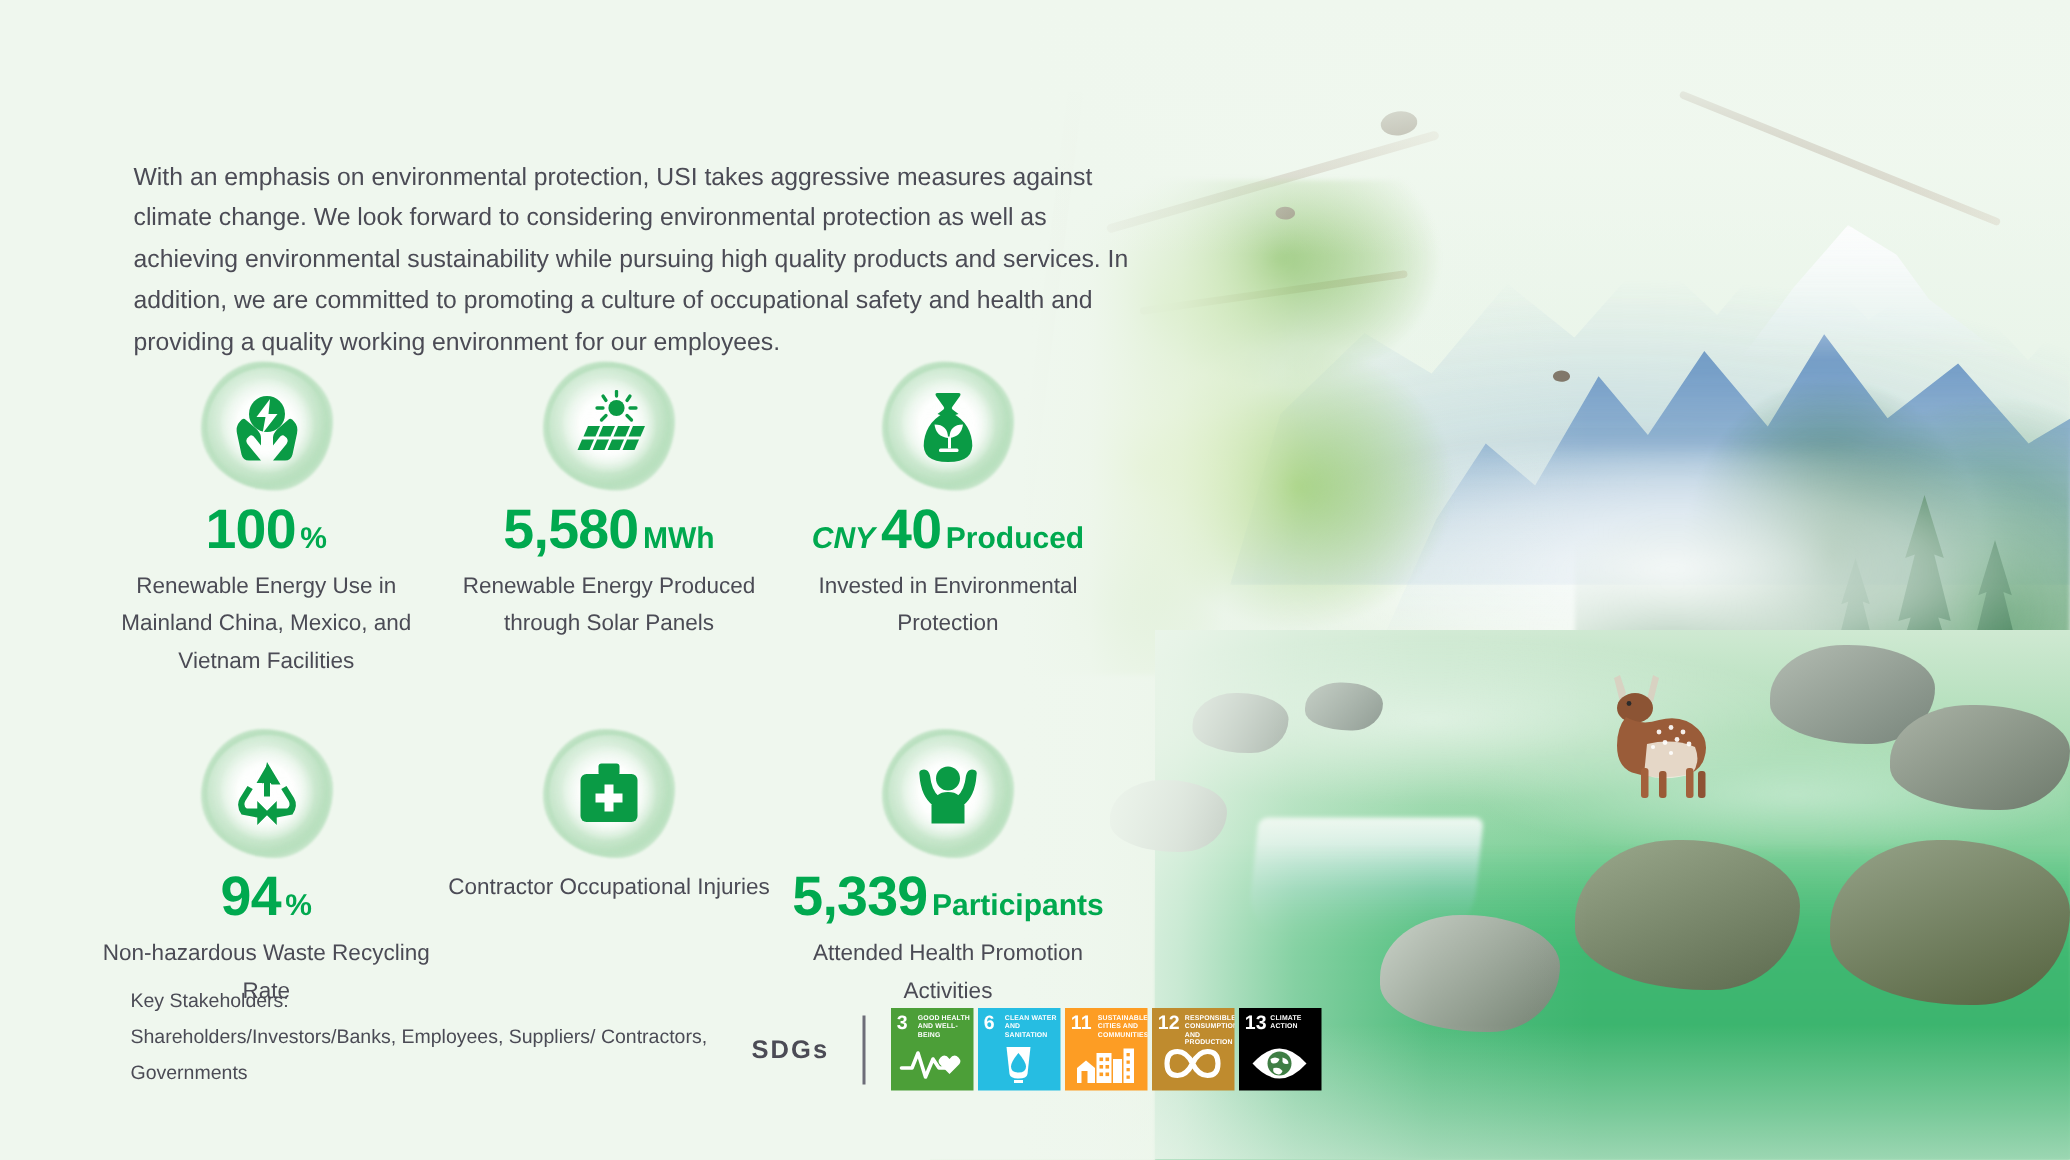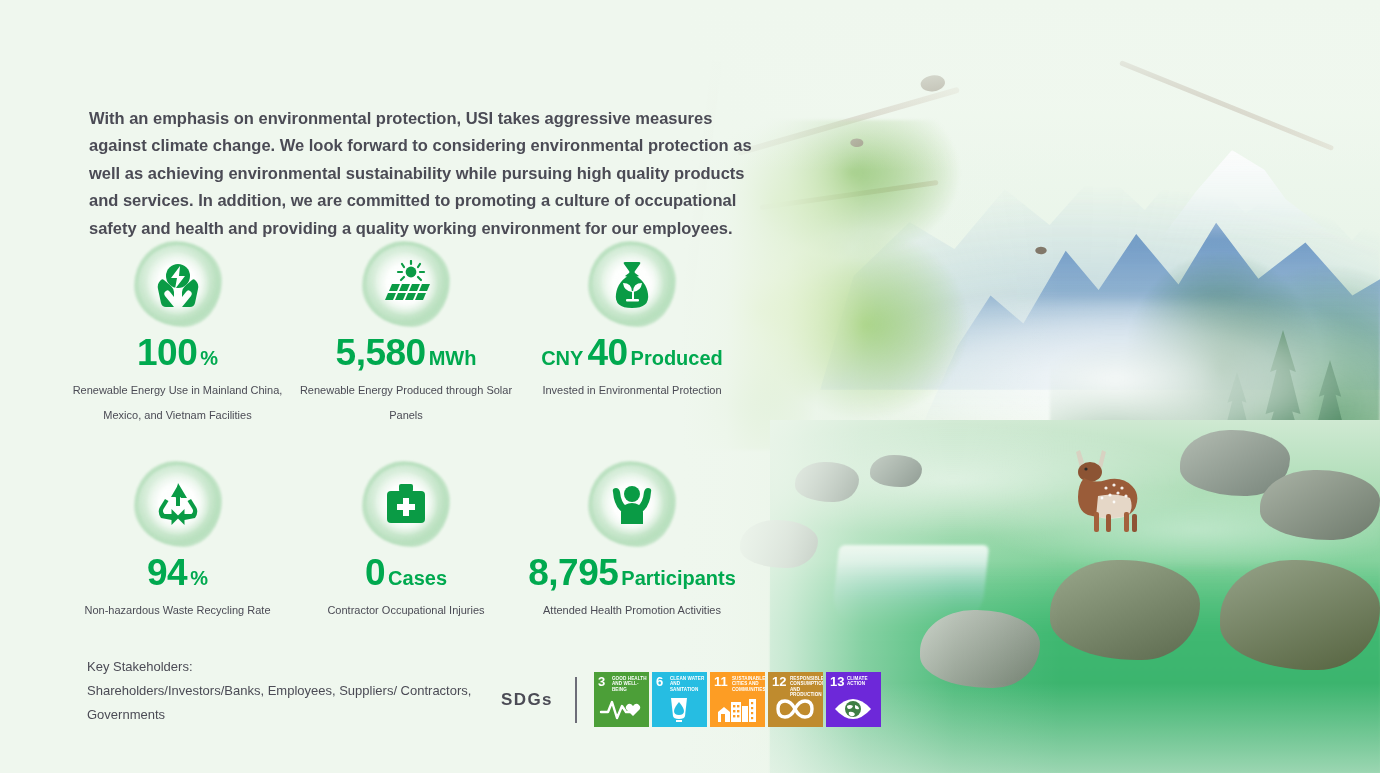--- a/index.html
+++ b/index.html
@@ -97,21 +97,21 @@
   .scene-fade-bottom{
     position:absolute;left:0;right:0;bottom:0;height:90px;pointer-events:none;
     background:linear-gradient(0deg,rgba(239,247,238,.55) 0%,rgba(239,247,238,0) 100%);
   }
 
   
   .content{position:absolute;left:0;top:0;width:800px;height:773px;}
 
   .intro{
     position:absolute;left:89px;top:88px;width:676px;
-    font-size:16.5px;line-height:27.5px;color:#4b4b55;font-weight:bold;
+    font-size:16.5px;line-height:27.5px;color:#4b4b55;
   }
 
   .stats{position:absolute;left:60px;top:238px;width:720px;}
   .stat-row{display:flex;}
   .stat{text-align:center;}
   .stat-icon{
     width:96px;height:92px;margin:0 auto 4px;position:relative;
     display:flex;align-items:center;justify-content:center;
   }
   .splash{
@@ -127,22 +127,22 @@
     border-radius:50%;
   }
   .stat-icon svg{position:relative;z-index:2;}
 
   .value{
     color:#00a94f;font-weight:bold;white-space:nowrap;line-height:1;
     margin-bottom:7px;
   }
   .v-num{font-size:37px;letter-spacing:-.5px;}
   .v-unit{font-size:20px;margin-left:3px;}
-  .v-pre{font-size:20px;margin-right:4px;}
-  .caption{font-size:11px;line-height:25px;color:#4b4b55;}
+  .v-pre{font-size:20px;margin-right:4px;font-style:italic;}
+  .caption{font-size:15px;line-height:25px;color:#4b4b55;}
 
   
   .footer{position:absolute;left:87px;top:655px;display:flex;align-items:flex-start;}
   .stake{width:398px;font-size:13px;line-height:24px;color:#4b4b55;}
   .sdg-wrap{display:flex;align-items:center;margin-left:16px;margin-top:17px;}
   .sdg-label{font-size:17px;font-weight:bold;letter-spacing:1.4px;color:#4b4b55;}
   .divider{width:2px;height:46px;background:#6d6d78;margin:0 17px 0 22px;}
   .sdg-badges{display:flex;gap:3px;}
   .badge{width:55px;height:55px;position:relative;color:#fff;overflow:hidden;}
   .badge .bnum{position:absolute;left:4px;top:3px;font-size:13px;font-weight:bold;line-height:1;}
@@ -318,38 +318,35 @@
 
         <div class="stat" style="width:222px;">
           <div class="stat-icon">
             <div class="splash"></div>
             <svg width="50" height="46" viewBox="0 0 50 46">
               <rect x="18" y="3" width="14" height="8" rx="2" fill="#0a9b45"></rect>
               <rect x="6" y="10" width="38" height="32" rx="4" fill="#0a9b45"></rect>
               <path d="M22 17 h6 v6 h6 v6 h-6 v6 h-6 v-6 h-6 v-6 h6 z" fill="#ffffff"></path>
             </svg>
           </div>
-          <div class="value">
-            <span class="v-num">0</span><span class="v-unit">Cases</span>
-          </div>
           <div class="caption">Contractor Occupational Injuries</div>
         </div>
 
         <div class="stat" style="width:230px;">
           <div class="stat-icon">
             <div class="splash"></div>
             <svg width="52" height="44" viewBox="0 0 52 44">
               <circle cx="26" cy="12" r="8" fill="#0a9b45"></circle>
               <path d="M26 21 q9 0 11 9 v12 h-22 v-12 q2 -9 11 -9 z" fill="#0a9b45"></path>
               <path d="M16 30 q-8 -6 -9 -20 q-1 -4 3 -4 q3 0 4 4 q1 10 6 14 z" fill="#0a9b45"></path>
               <path d="M36 30 q8 -6 9 -20 q1 -4 -3 -4 q-3 0 -4 4 q-1 10 -6 14 z" fill="#0a9b45"></path>
             </svg>
           </div>
           <div class="value">
-            <span class="v-num">8,795</span><span class="v-unit">Participants</span>
+            <span class="v-num">5,339</span><span class="v-unit">Participants</span>
           </div>
           <div class="caption">Attended Health Promotion Activities</div>
         </div>
 
       </div>
     </div>
 
     <div class="footer">
       <div class="stake">
         <div>Key Stakeholders:</div>
@@ -415,21 +412,21 @@
           <div class="badge" style="background:#bf8b2e;">
             <span class="bnum">12</span>
             <span class="btxt" style="left:22px;">Responsible Consumption and Production</span>
             <span class="bicon">
               <svg width="40" height="24" viewBox="0 0 40 24">
                 <path d="M20 12 q-4 -8 -10 -8 q-7 0 -7 8 q0 8 7 8 q6 0 10 -8 q4 -8 10 -8 q7 0 7 8 q0 8 -7 8 q-6 0 -10 -8 z" fill="none" stroke="#fff" stroke-width="3.4" stroke-linecap="round"></path>
               </svg>
             </span>
           </div>
 
-          <div class="badge" style="background:#6d28d9;">
+          <div class="badge" style="background:#000000;">
             <span class="bnum">13</span>
             <span class="btxt" style="left:21px;">Climate Action</span>
             <span class="bicon">
               <svg width="40" height="24" viewBox="0 0 40 24">
                 <path d="M2 12 q9 -10 18 -10 q9 0 18 10 q-9 10 -18 10 q-9 0 -18 -10 z" fill="#fff"></path>
                 <circle cx="20" cy="12" r="8" fill="#3f7e44"></circle>
                 <g fill="#fff">
                   <path d="M14 9 q3 -2 6 0 q-1 3 -4 3 q-2 0 -2 -3 z"></path>
                   <path d="M22 8 q4 1 4 4 q-3 1 -4 -1 z"></path>
                   <path d="M16 15 q4 -1 6 2 q-1 3 -4 2 q-3 -1 -2 -4 z"></path>

